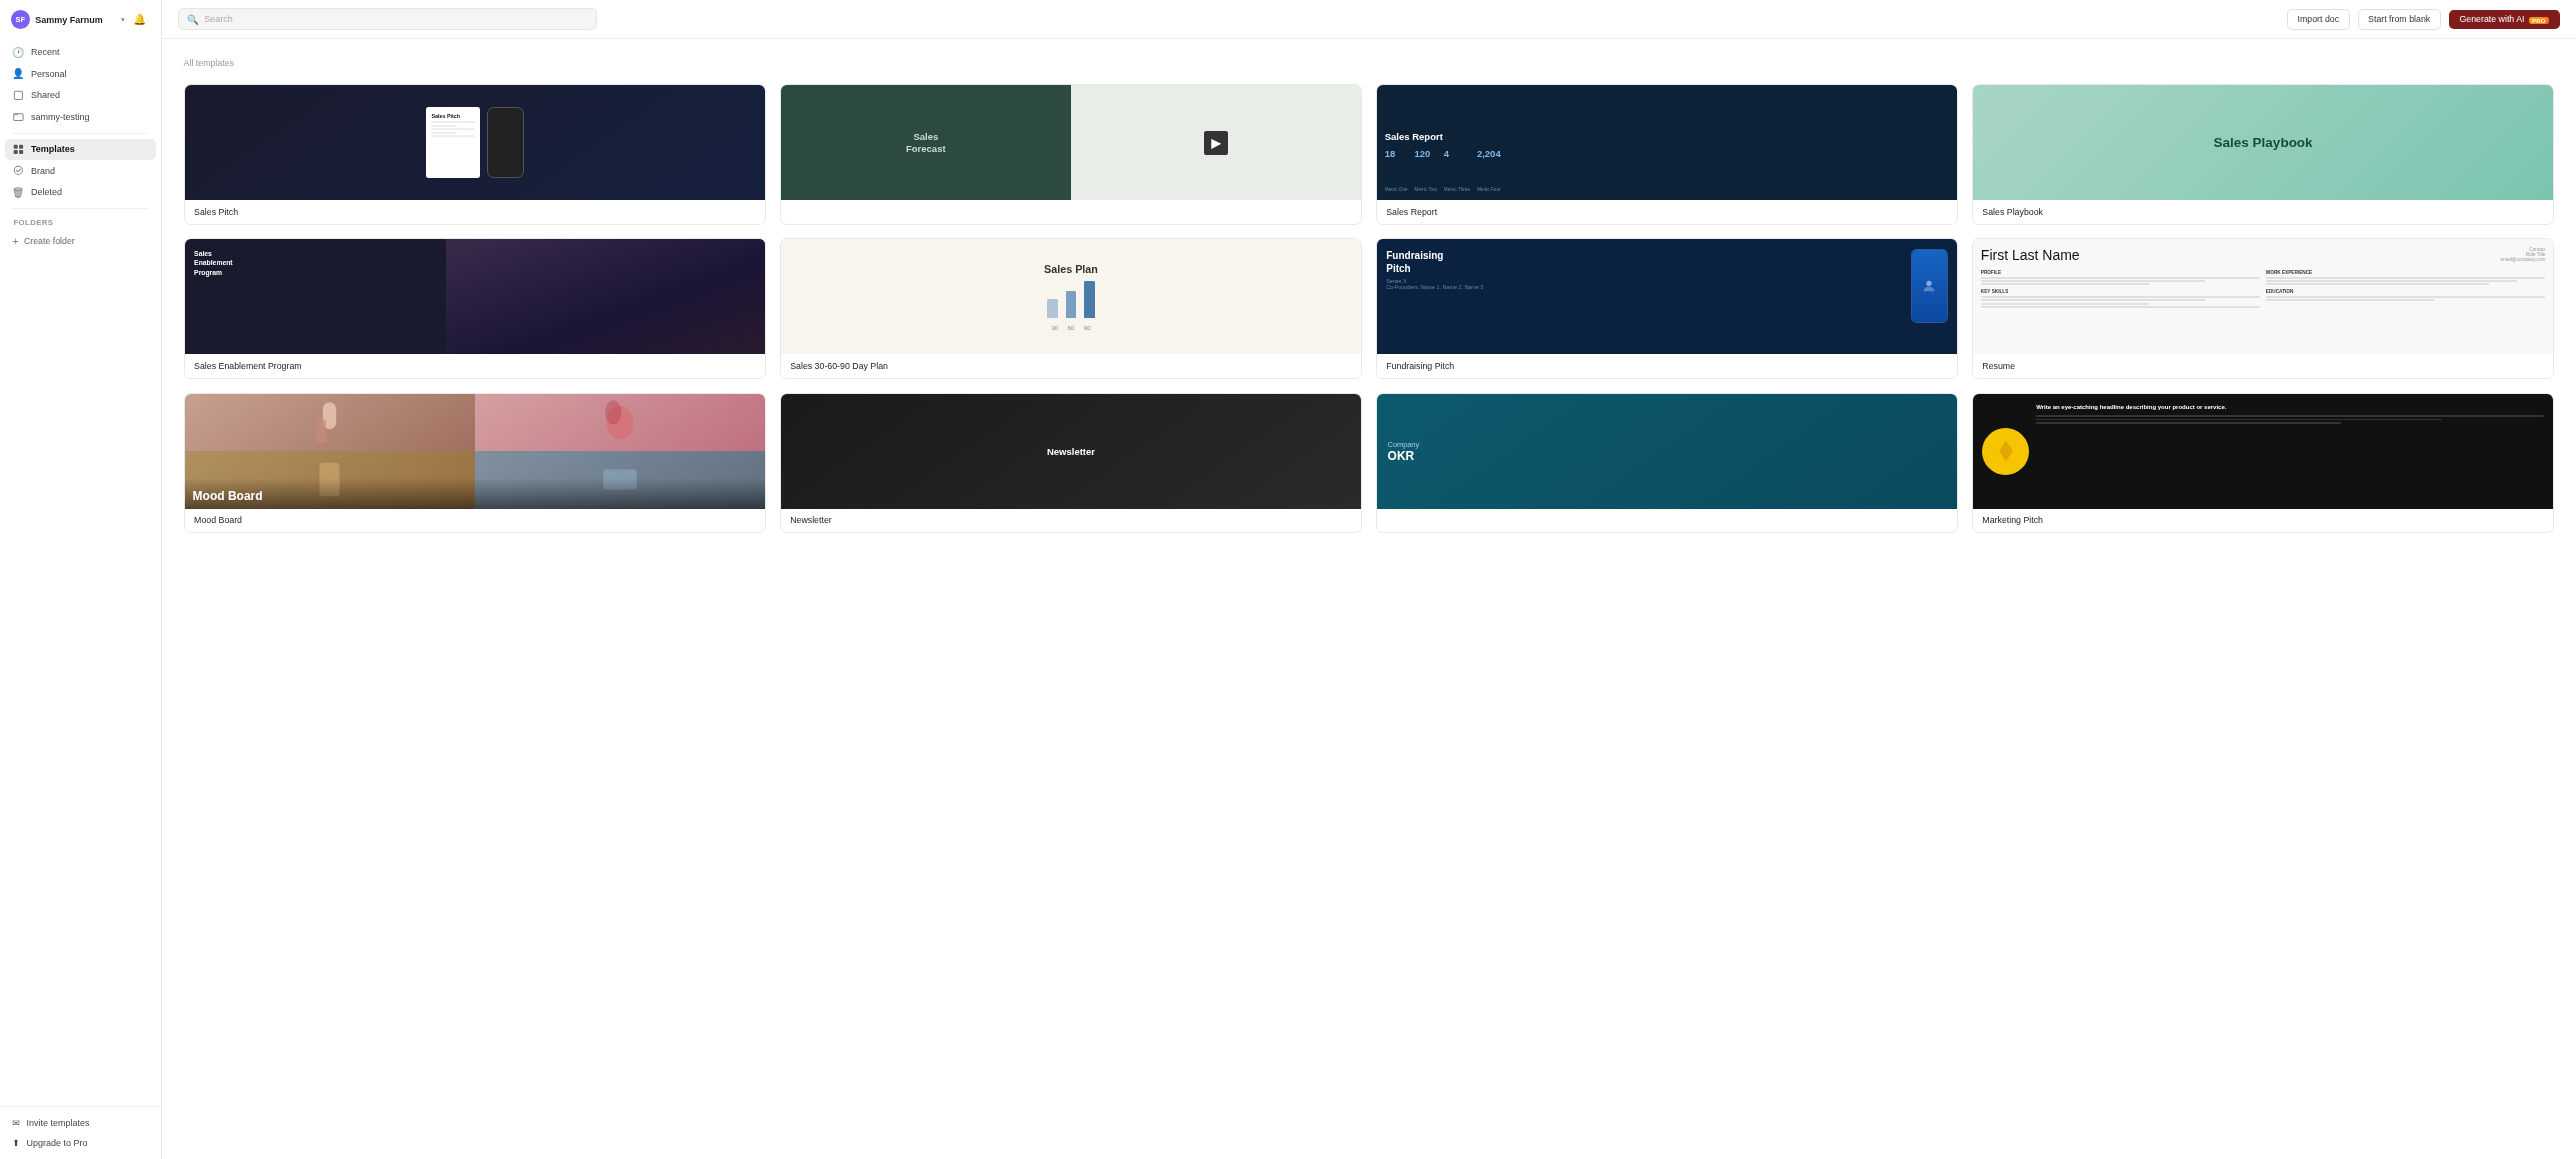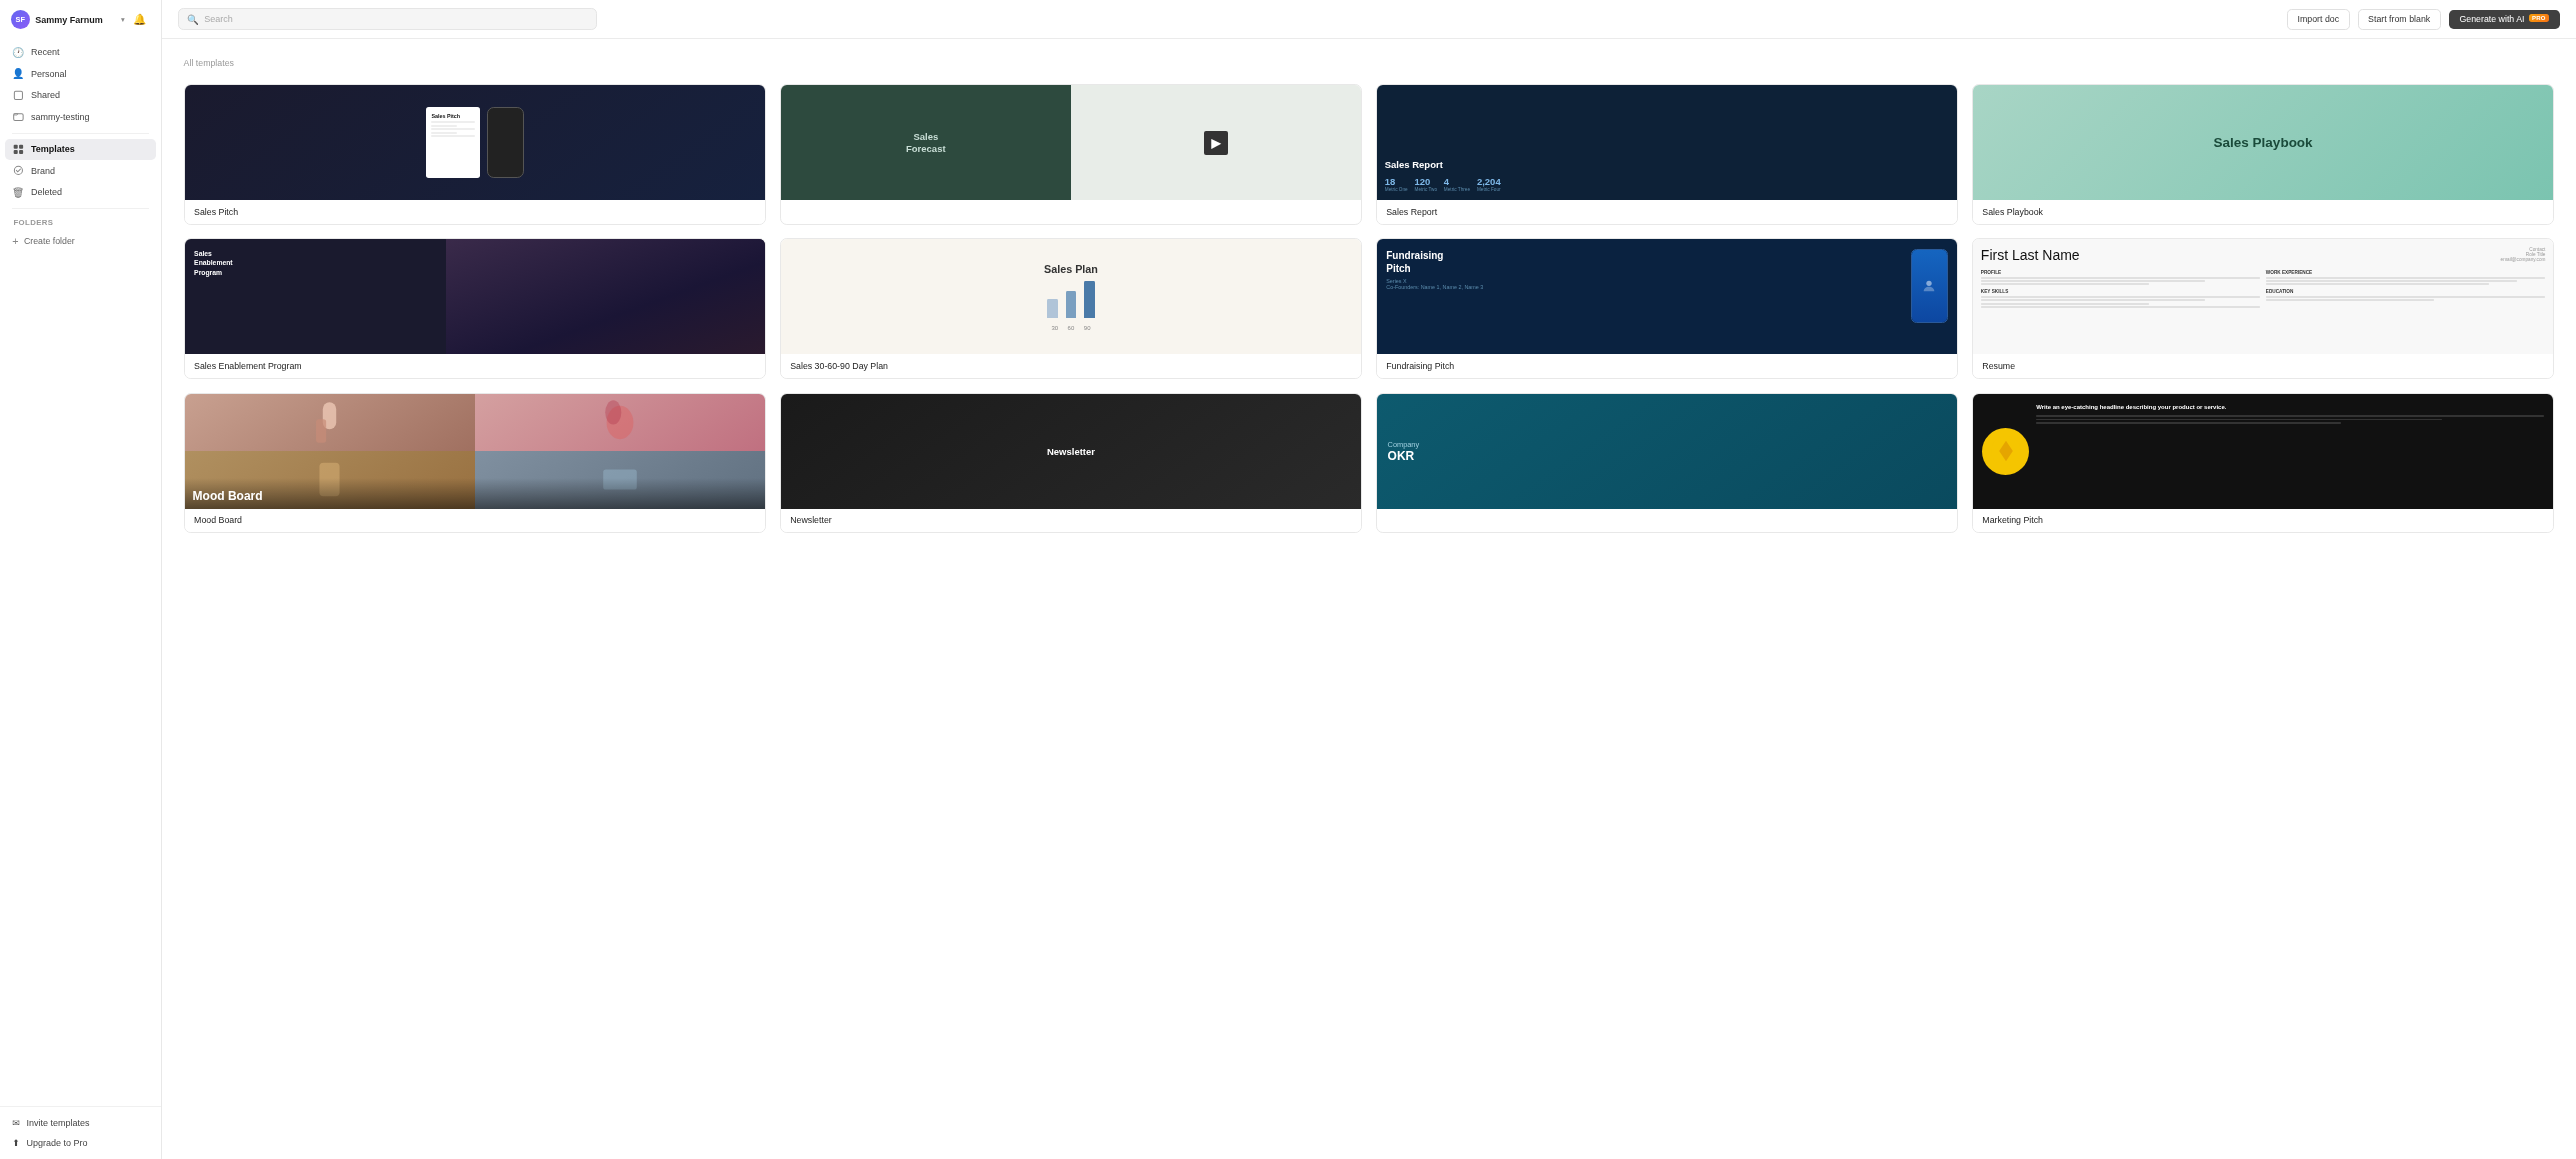--- a/index.html
+++ b/index.html
@@ -173,25 +173,25 @@
       border: 0.7px solid #e0e0e0;
       background: #fff;
       color: #333;
       font-size: 8.8px;
       font-weight: 500;
       cursor: pointer;
     }
 
     .generate-pro-btn {
       display: flex;
-      align-items: flex-start;
+      align-items: flex-end;
       gap: 4px;
       padding: 4.7px 10.8px;
       border-radius: 4.7px;
-      background: #404040;
+      background: #7f1d1d;
       color: #fff;
       font-size: 8.8px;
       font-weight: 500;
       cursor: pointer;
       border: none;
     }
     .pro-badge {
       background: linear-gradient(135deg, #f59e0b, #f97316);
       color: #fff;
       font-size: 6px;
@@ -280,21 +280,21 @@
     .sf-title { color: #c8ddd5; font-size: 9.5px; font-weight: 700; text-align: center; line-height: 1.3; }
     .sf-right { background: #e8ede8; display: flex; align-items: center; justify-content: center; }
     .sf-logo { width: 24px; height: 24px; background: #333; display: flex; align-items: center; justify-content: center; color: #fff; font-weight: 900; font-size: 12px; border-radius: 2px; }
 
     .thumb-sales-report {
       background: #0d2137;
       display: flex; flex-direction: column; justify-content: flex-end; padding: 8px;
     }
     .sr-title { color: #fff; font-size: 9.5px; font-weight: 700; margin-bottom: 6.8px; }
     .sr-metrics { display: flex; gap: 6.8px; }
-    .sr-metric { display: flex; flex-direction: column; }
+    .sr-metric { display: flex; flex-direction: column; gap: 28px; }
     .sr-num { color: #7eb8e8; font-size: 9.5px; font-weight: 700; }
     .sr-label { color: #5a8aaa; font-size: 4.7px; }
 
     .thumb-sales-playbook {
       background: linear-gradient(135deg, #a8d5c5, #7bc4b0);
       display: flex; align-items: center; justify-content: center;
     }
     .sp-text { font-size: 13.5px; font-weight: 700; color: #1a4a3a; text-align: center; }
 
     .thumb-sales-enablement {

